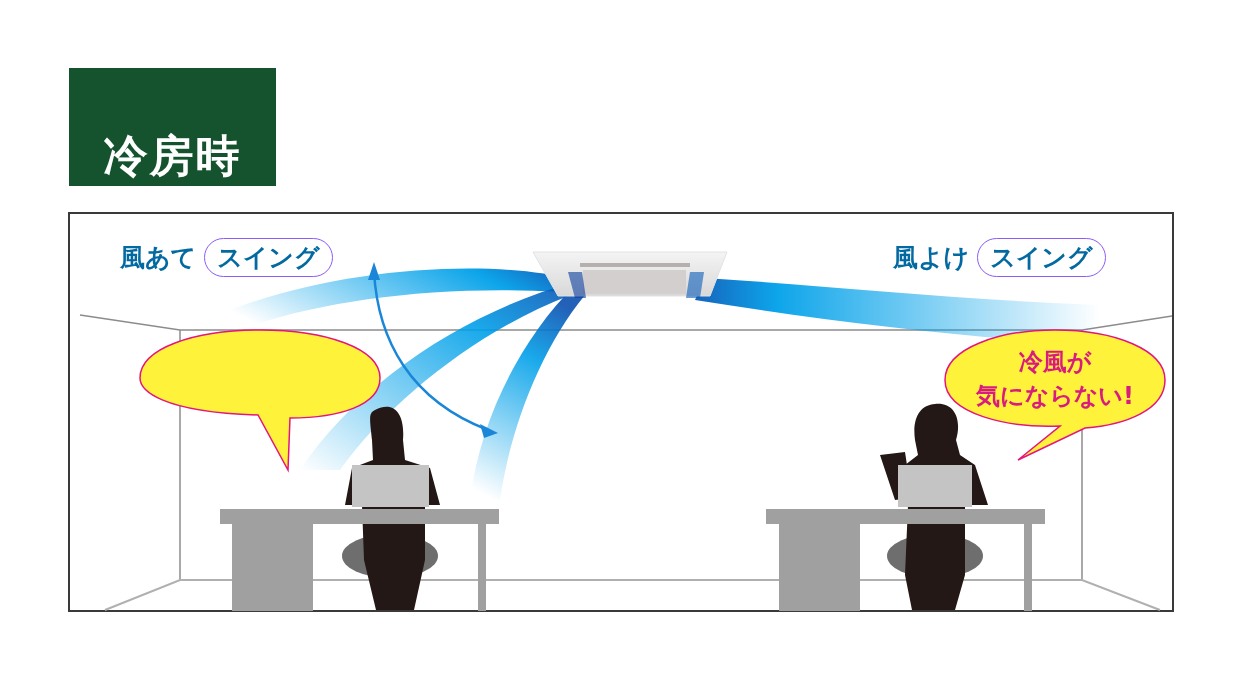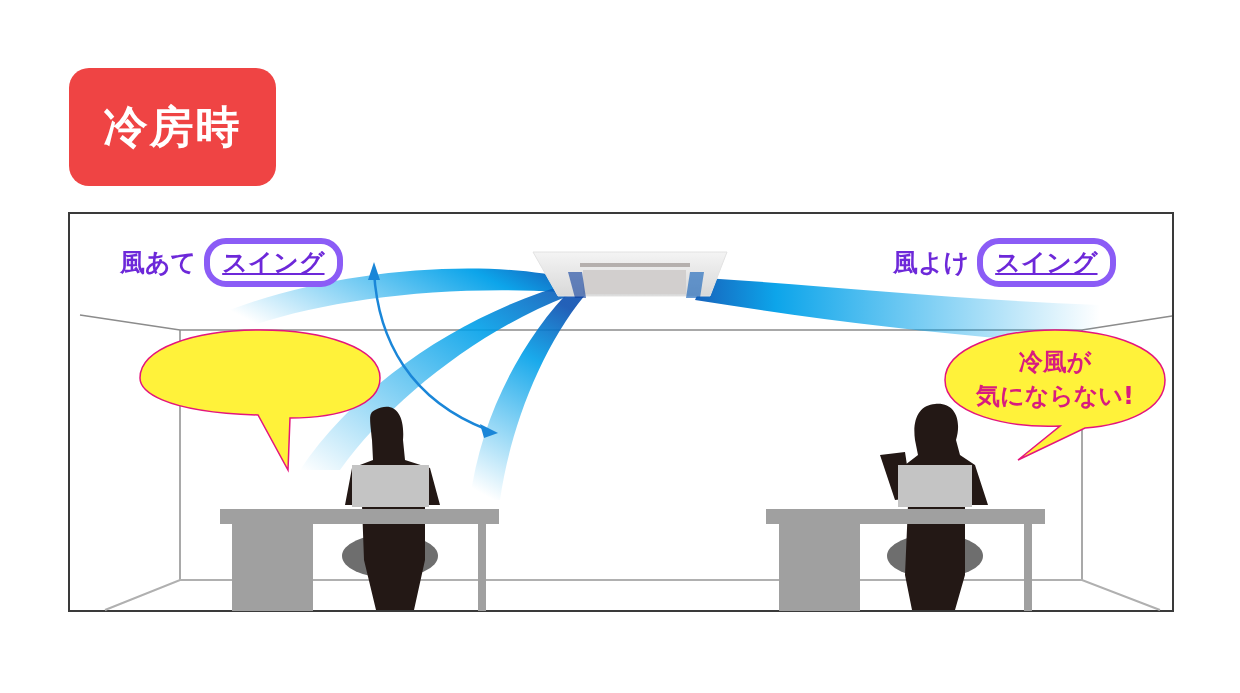--- a/index.html
+++ b/index.html
@@ -1,26 +1,26 @@
 <!DOCTYPE html>
 <html><head>
   <meta charset="utf-8">
   <style>
     html, body { margin: 0; padding: 0; background: #ffffff; }
     body { width: 1240px; height: 693px; position: relative; overflow: hidden;
            font-family: "DejaVu Sans", "Liberation Sans", sans-serif; }
     .mode-badge { position: absolute; left: 69px; top: 68px; width: 207px; height: 118px;
-                  background: #ef4444; border-radius: 20px; display: flex; align-items: center;
+                  background: #14532d; border-radius: 0; display: flex; align-items: flex-end;
                   justify-content: center; }
     .mode-badge span { color: #ffffff; font-size: 44px; font-weight: bold; letter-spacing: 2px; }
     .scene { position: absolute; left: 0; top: 0; }
-    .label { position: absolute; font-weight: bold; font-size: 25px; color: #6d28d9;
+    .label { position: absolute; font-weight: bold; font-size: 25px; color: #0369a1;
              display: flex; align-items: center; white-space: nowrap; }
-    .label .pill { margin-left: 8px; border: 6px solid #8b5cf6; border-radius: 22px;
-                   padding: 2px 12px; background: rgba(255,255,255,0.85); text-decoration: underline; }
+    .label .pill { margin-left: 8px; border: 1px solid #8b5cf6; border-radius: 22px;
+                   padding: 2px 12px; background: rgba(255,255,255,0.85); }
     .bubble-text { position: absolute; font-weight: bold; font-size: 24px; color: #d81b7f;
                    text-align: center; line-height: 34px; white-space: nowrap; }
   </style>
 </head>
 <body>
 
 <div class="mode-badge">
   <span>冷房時</span>
 </div>
 

